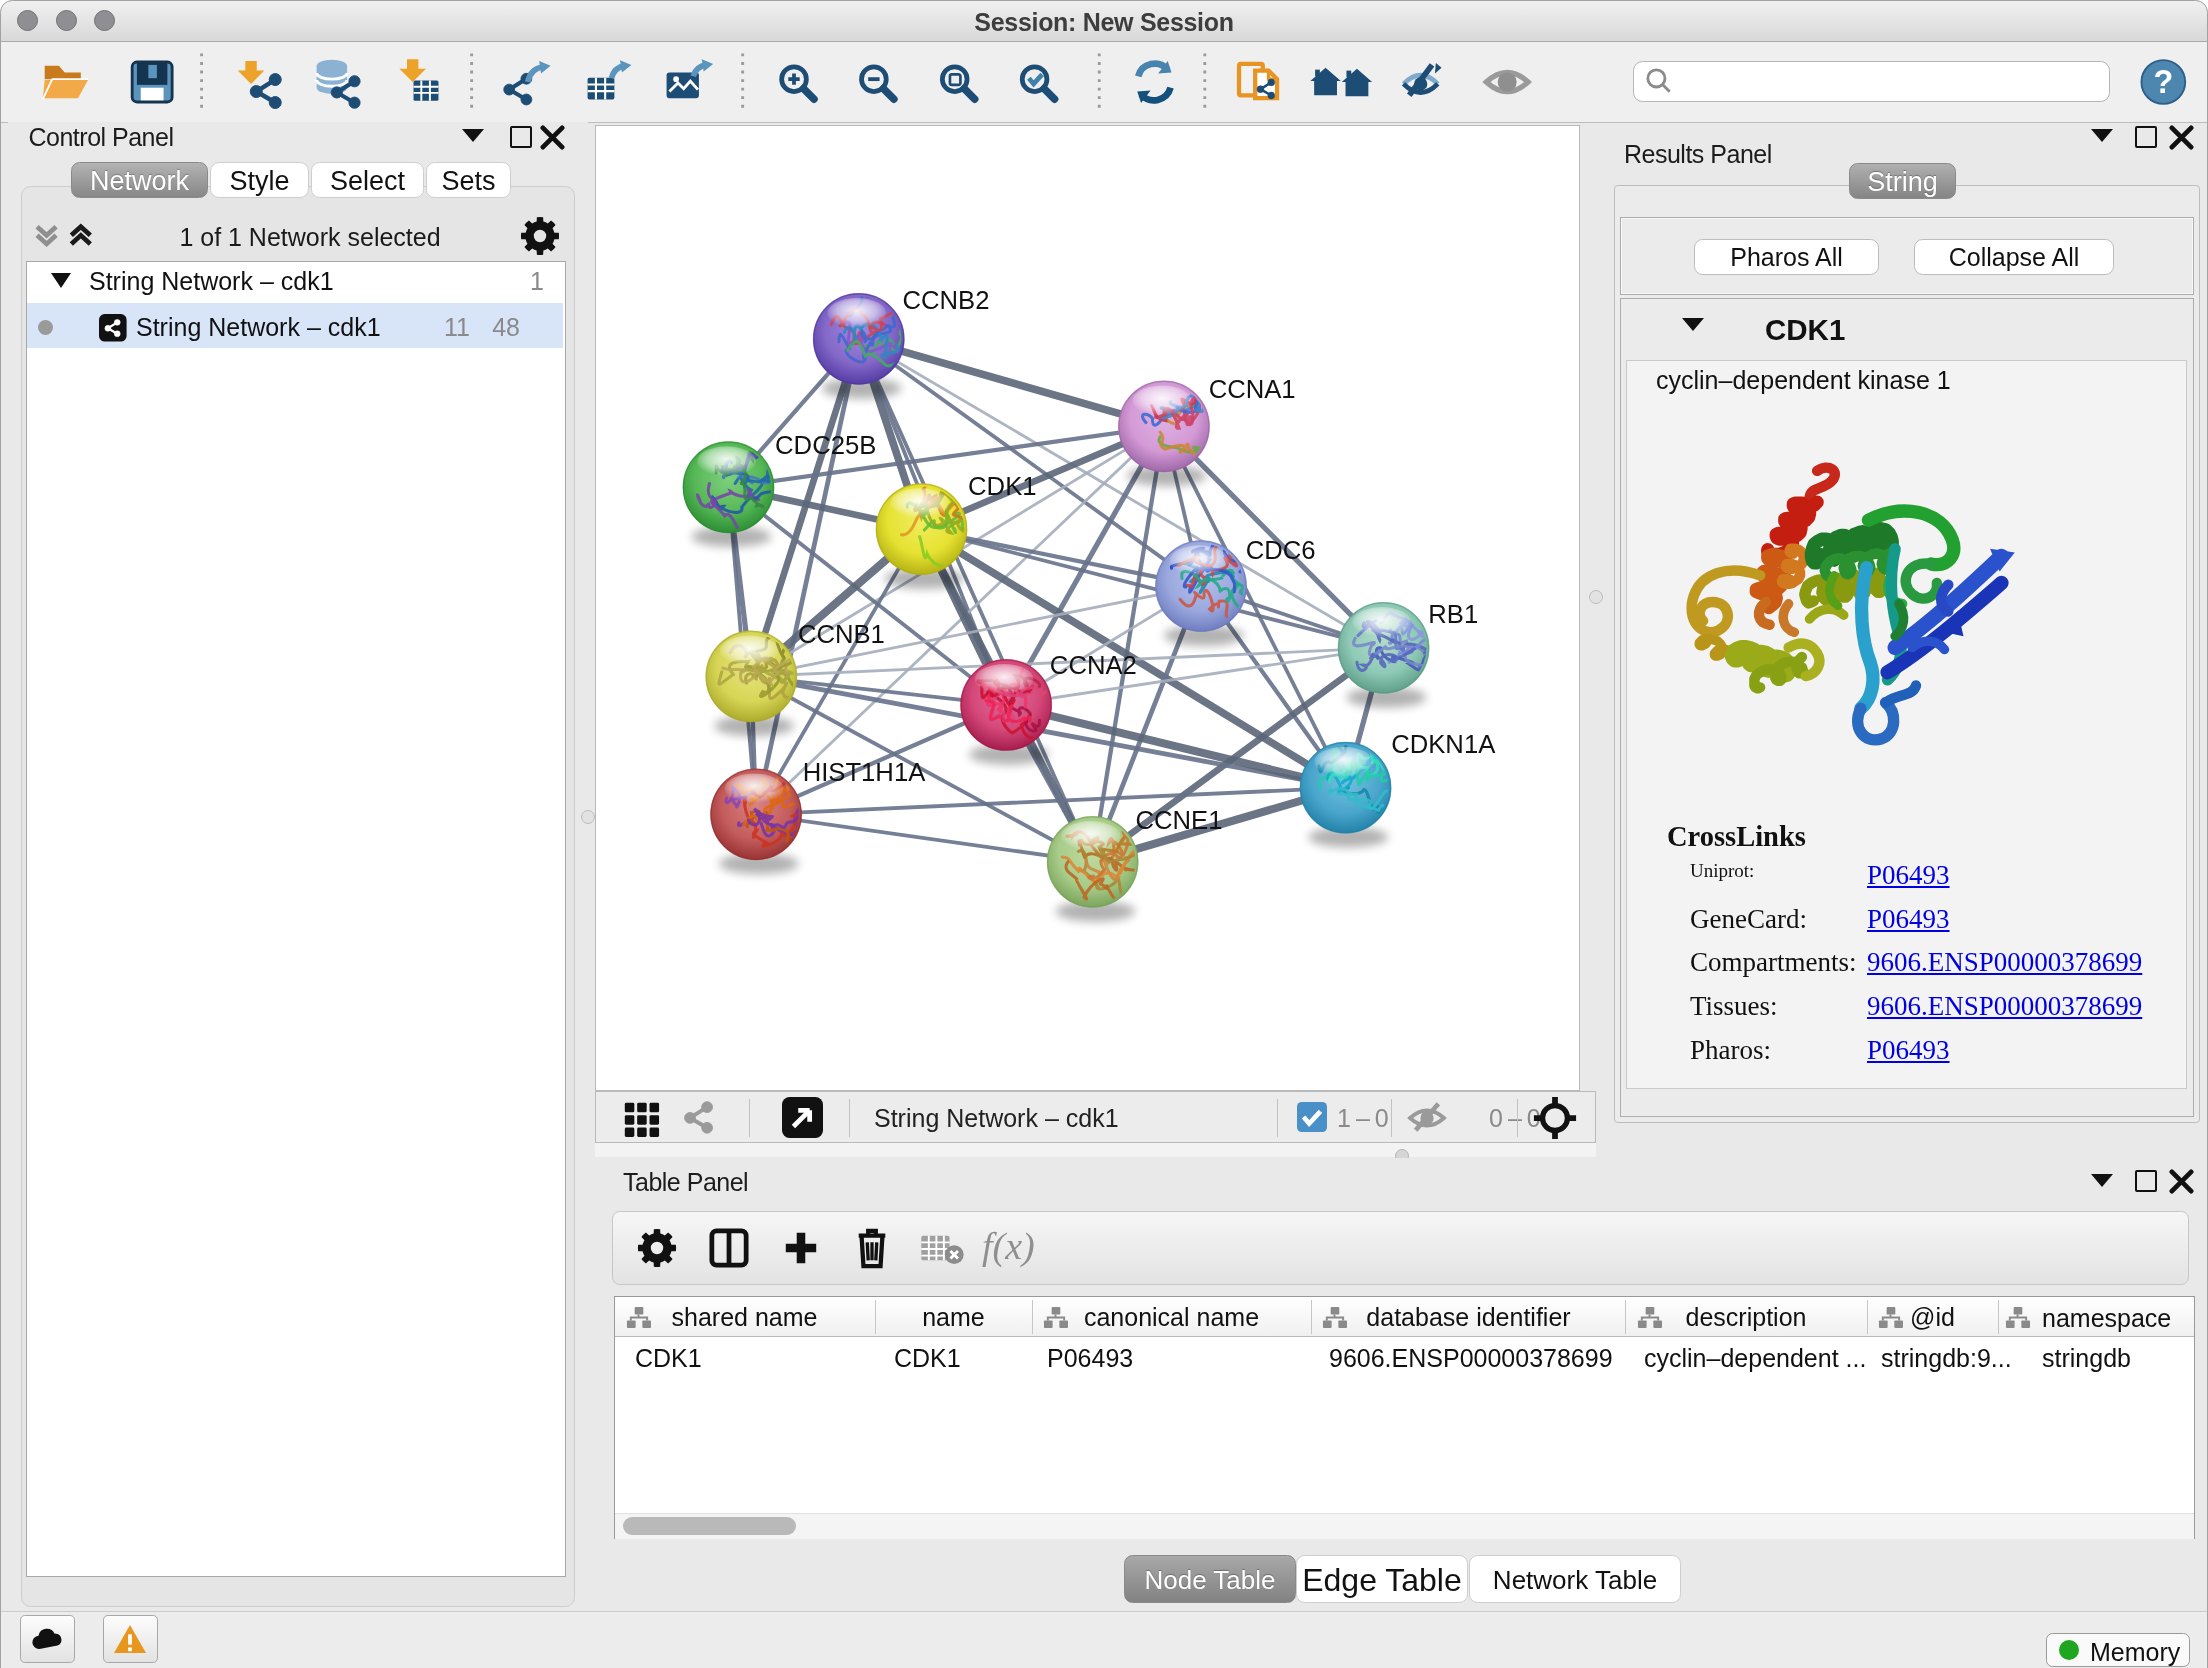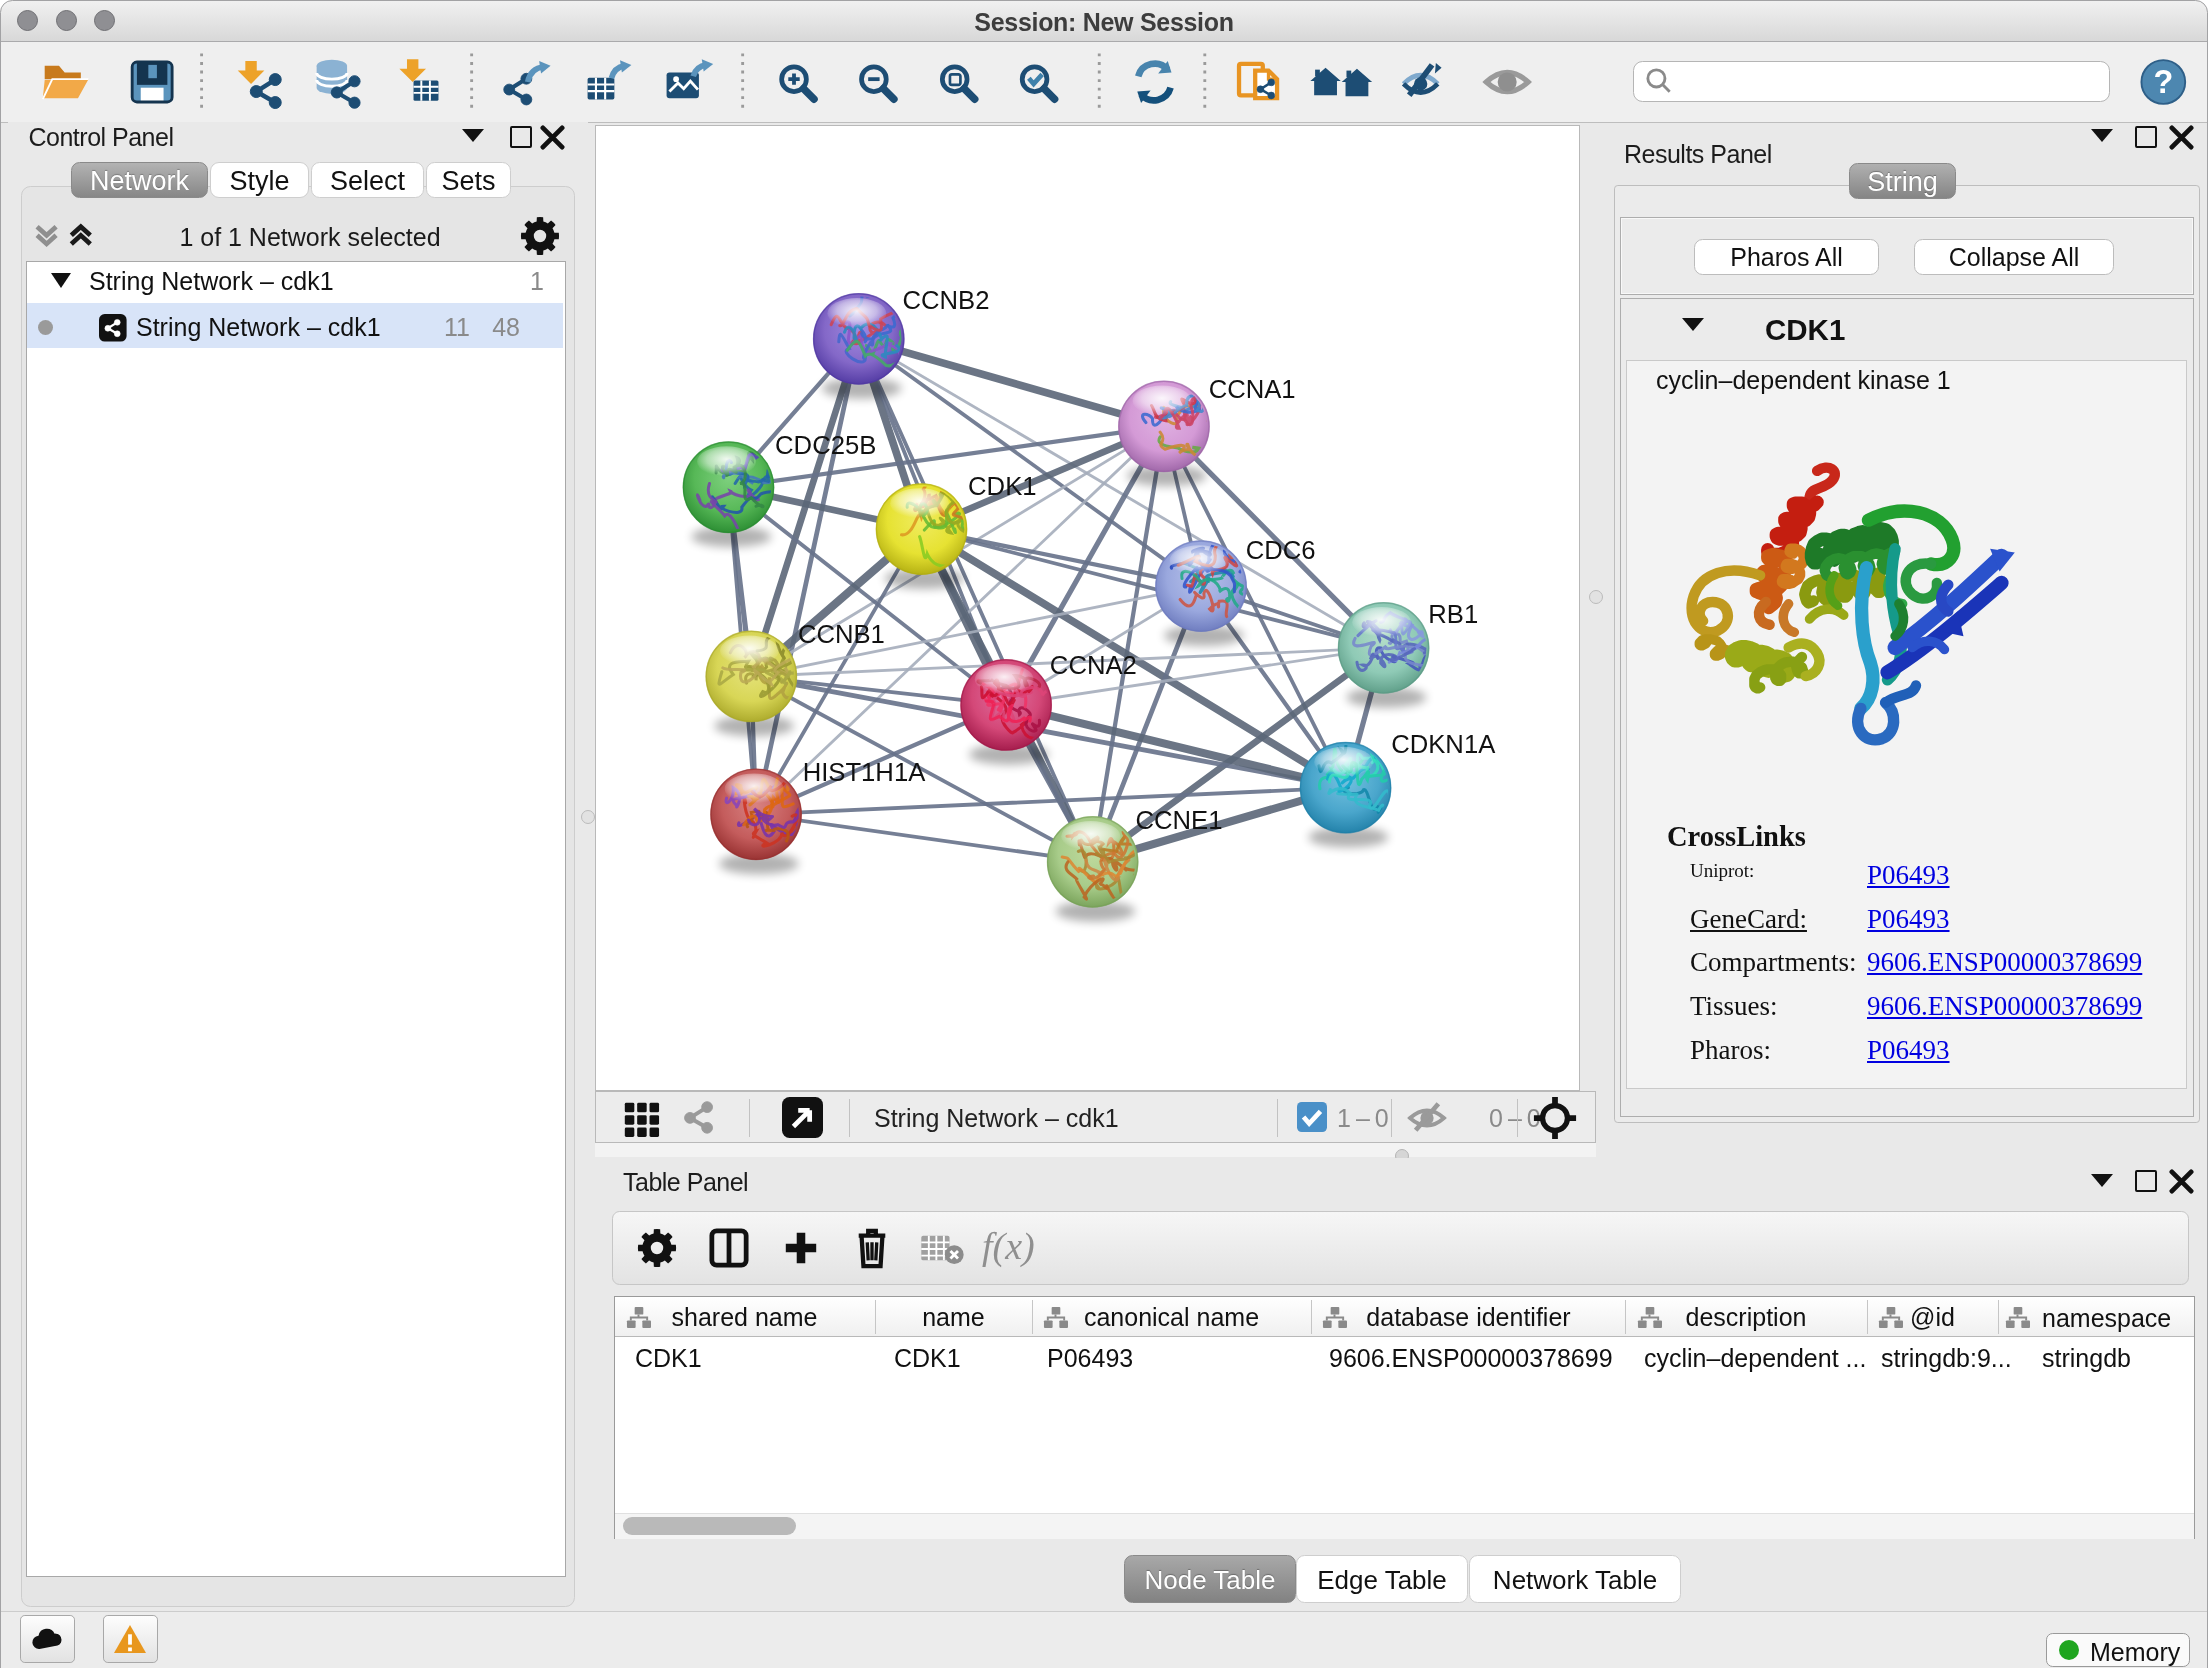--- a/index.html
+++ b/index.html
@@ -630,21 +630,21 @@
     <path d="M230,254 C244,244 258,248 262,236" stroke="#2060b8" stroke-width="11"></path>
     <path d="M128,150 C118,162 122,176 134,180" stroke="#c87828" stroke-width="10"></path>
     <path d="M150,166 C160,154 176,152 186,162" stroke="#9aa818" stroke-width="10"></path>
     <path d="M244,150 C252,162 250,176 240,184" stroke="#1e8030" stroke-width="10"></path>
     <path d="M258,196 C270,186 284,188 292,198" stroke="#2a52cc" stroke-width="10"></path>
     <path d="M176,120 C168,132 170,146 180,152" stroke="#55a018" stroke-width="9"></path>
   </svg>
 <div class="abs" style="left:1667px;top:821px;font-family:'Liberation Serif',serif;font-size:28.5px;font-weight:700;color:#111;">CrossLinks</div>
 <div class="abs" style="left:1690px;top:860px;font-family:'Liberation Serif',serif;font-size:19px;color:#111;">Uniprot:</div>
 <div class="abs" style="left:1867px;top:860px;font-family:'Liberation Serif',serif;font-size:27px;color:#0000e0;text-decoration:underline;">P06493</div>
-<div class="abs" style="left:1690px;top:904px;font-family:'Liberation Serif',serif;font-size:27px;color:#111;text-decoration:underline;">GeneCard:</div>
+<div class="abs" style="left:1690px;top:904px;font-family:'Liberation Serif',serif;font-size:27px;color:#111;">GeneCard:</div>
 <div class="abs" style="left:1867px;top:904px;font-family:'Liberation Serif',serif;font-size:27px;color:#0000e0;text-decoration:underline;">P06493</div>
 <div class="abs" style="left:1690px;top:947px;font-family:'Liberation Serif',serif;font-size:27px;color:#111;">Compartments:</div>
 <div class="abs" style="left:1867px;top:947px;font-family:'Liberation Serif',serif;font-size:27px;color:#0000e0;text-decoration:underline;">9606.ENSP00000378699</div>
 <div class="abs" style="left:1690px;top:991px;font-family:'Liberation Serif',serif;font-size:27px;color:#111;">Tissues:</div>
 <div class="abs" style="left:1867px;top:991px;font-family:'Liberation Serif',serif;font-size:27px;color:#0000e0;text-decoration:underline;">9606.ENSP00000378699</div>
 <div class="abs" style="left:1690px;top:1035px;font-family:'Liberation Serif',serif;font-size:27px;color:#111;">Pharos:</div>
 <div class="abs" style="left:1867px;top:1035px;font-family:'Liberation Serif',serif;font-size:27px;color:#0000e0;text-decoration:underline;">P06493</div>
 <div class="abs" id="tablepanel" style="background:#e9e9e9;"></div>
 <div class="abs ptitle" style="left:623px;top:1168px;">Table Panel</div>
 <div class="abs tri-d" style="left:2091px;top:1174px;"></div>
@@ -752,21 +752,21 @@
 <div class="abs" style="left:635px;top:1344px;font-size:25px;color:#111;">CDK1</div>
 <div class="abs" style="left:894px;top:1344px;font-size:25px;color:#111;">CDK1</div>
 <div class="abs" style="left:1047px;top:1344px;font-size:25px;color:#111;">P06493</div>
 <div class="abs" style="left:1329px;top:1344px;font-size:25px;color:#111;">9606.ENSP00000378699</div>
 <div class="abs" style="left:1644px;top:1344px;font-size:25px;color:#111;">cyclin–dependent ...</div>
 <div class="abs" style="left:1881px;top:1344px;font-size:25px;color:#111;">stringdb:9...</div>
 <div class="abs" style="left:2042px;top:1344px;font-size:25px;color:#111;">stringdb</div>
 <div class="abs" style="left:615px;top:1513px;width:1579px;height:25px;background:#f4f4f4;border-top:1px solid #e0e0e0;"></div>
 <div class="abs" style="left:623px;top:1517px;width:173px;height:18px;background:#b9b9b9;border-radius:9.5px;"></div>
 <div class="abs" style="left:1124px;top:1555px;width:172px;height:48px;line-height:48px;text-align:center;font-size:26px;color:#fff;background:linear-gradient(#a8a8a8,#828282);border:1px solid #8a8a8a;border-radius:8.6px;box-sizing:border-box;text-shadow:0 -1px 1px rgba(0,0,0,.3);">Node Table</div>
-<div class="abs" style="left:1296px;top:1555px;width:172px;height:48px;line-height:48px;text-align:center;font-size:26px;color:#111;background:#fff;border:1px solid #cecece;border-radius:8.6px;box-sizing:border-box;">Edge Table</div>
+<div class="abs" style="left:1296px;top:1555px;width:172px;height:48px;line-height:48px;text-align:center;font-size:32px;color:#111;background:#fff;border:1px solid #cecece;border-radius:8.6px;box-sizing:border-box;">Edge Table</div>
 <div class="abs" style="left:1469px;top:1555px;width:212px;height:48px;line-height:48px;text-align:center;font-size:26px;color:#111;background:#fff;border:1px solid #cecece;border-radius:8.6px;box-sizing:border-box;">Network Table</div>
 <div class="abs" id="footer"></div>
 <div class="abs" style="left:20px;top:1615px;width:55px;height:48px;background:linear-gradient(#fdfdfd,#e2e2e2);border:1px solid #a8a8a8;border-radius:4.8px;box-sizing:border-box;"></div>
 <svg class="abs" style="left:29.5px;top:1626px" width="36" height="25" viewBox="0 0 38 26">
     <path d="M10,24 a7,7 0 0 1 -1,-14 a9,9 0 0 1 17,-2 a6.5,6.5 0 0 1 3,12.5 z" fill="#111"></path>
     <circle cx="27" cy="14" r="6" fill="#111"></circle>
   </svg>
 <div class="abs" style="left:103px;top:1615px;width:55px;height:48px;background:linear-gradient(#fdfdfd,#e2e2e2);border:1px solid #a8a8a8;border-radius:4.8px;box-sizing:border-box;"></div>
 <svg class="abs" style="left:112px;top:1623px" width="36" height="32" viewBox="0 0 38 34">
     <path d="M19,2 L36,32 H2 Z" fill="#e8971e"></path>

